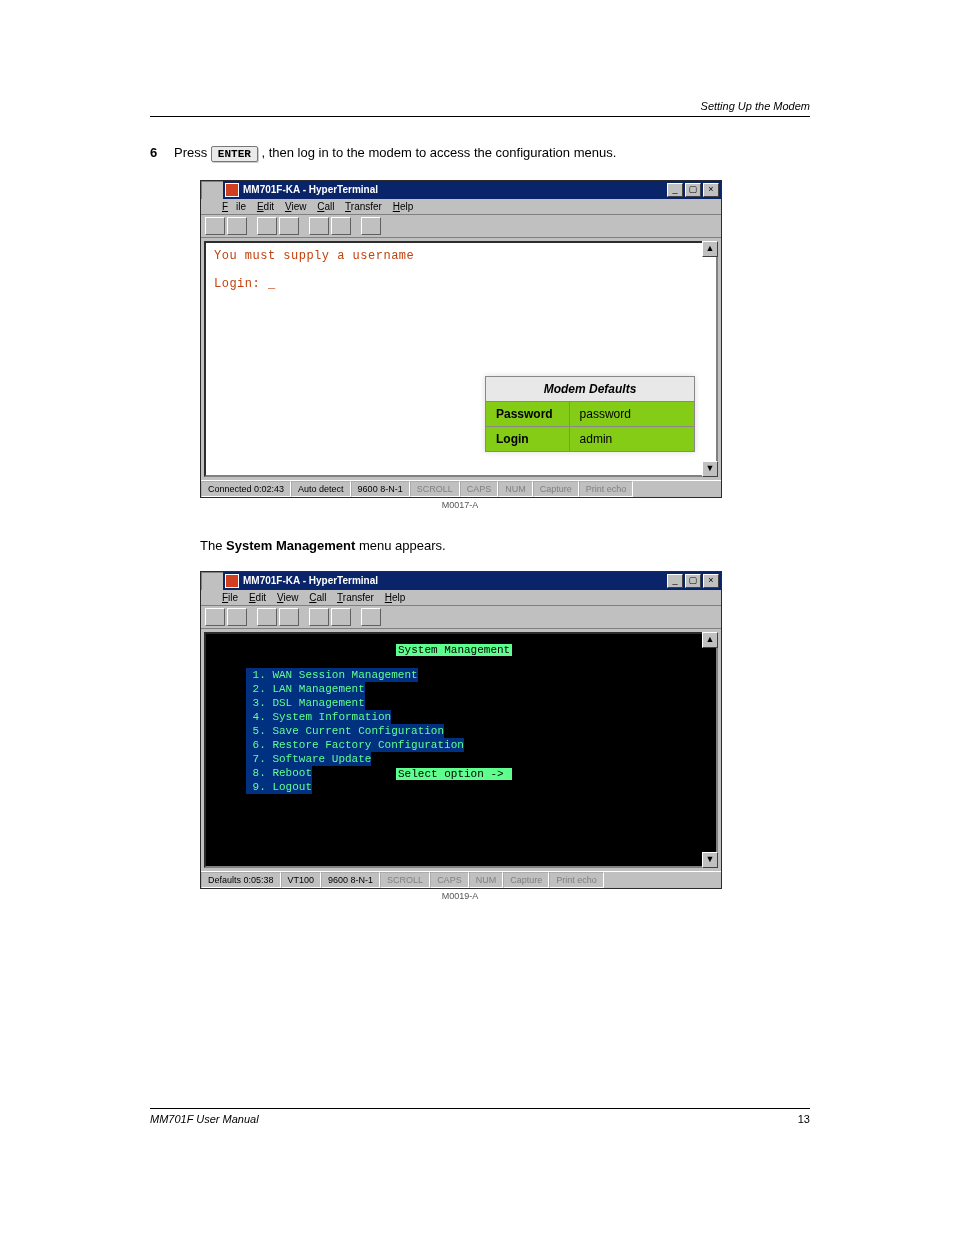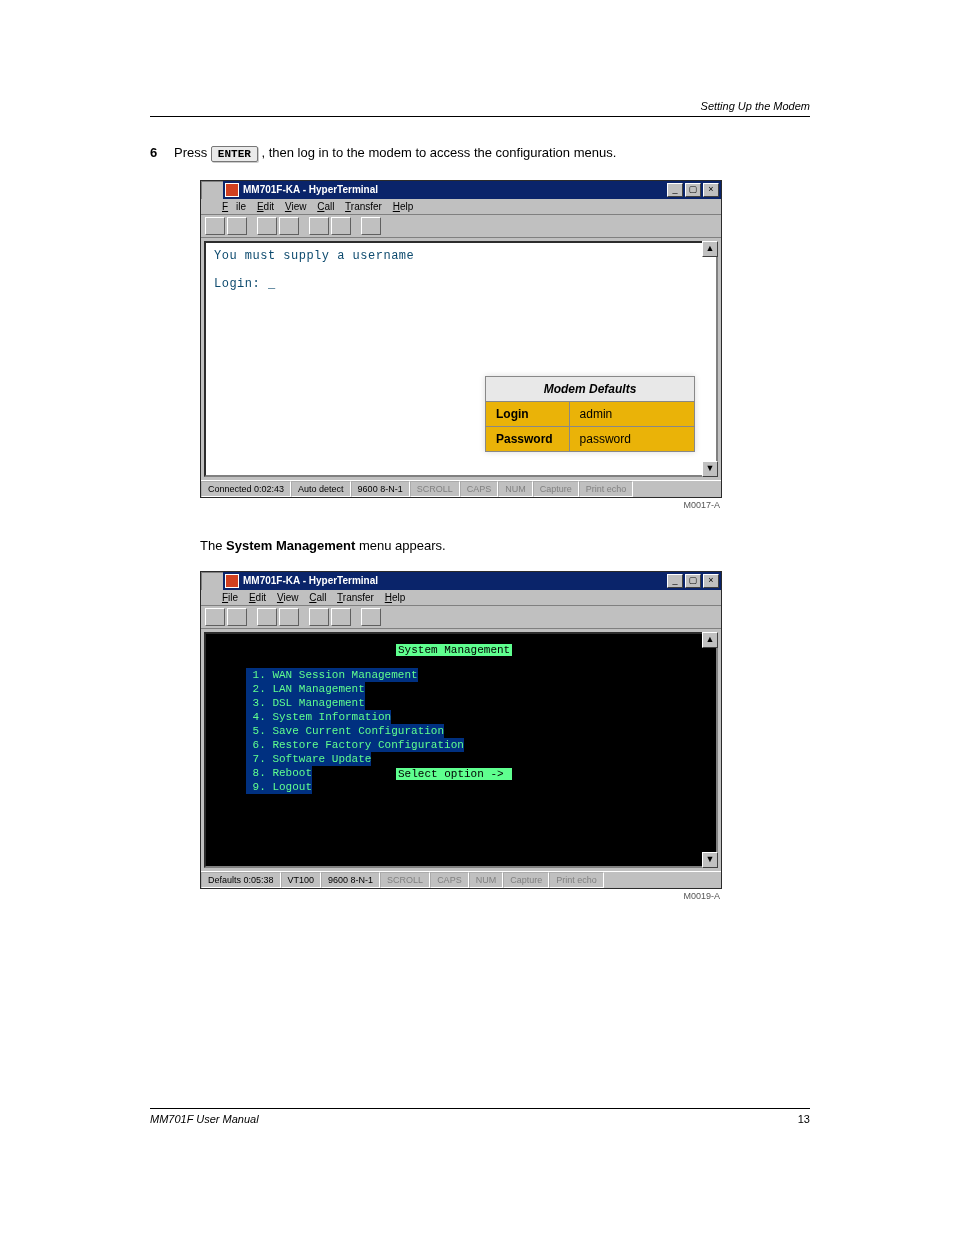--- a/index.html
+++ b/index.html
@@ -166,53 +166,53 @@
   }
   .scroll-up { top: 3px; }
   .scroll-down { bottom: 3px; }
 
   .term-text {
     font-family: "Courier New", monospace;
     font-size: 12px;
     letter-spacing: 0.5px;
     white-space: pre;
     padding: 6px 8px;
-    color: #0c4a6e;
+    color: #c2410c;
   }
 
   .statusbar {
     display: flex;
     background: #c0c0c0;
     font-size: 9px;
     font-family: Tahoma, Arial, sans-serif;
     border-top: 1px solid #fff;
   }
   .status-cell {
     border: 1px inset #fff;
     padding: 2px 6px;
     background: #c0c0c0;
     white-space: nowrap;
   }
   .status-cell.dim { color: #808080; }
   .img-label {
     font-size: 9px;
     color: #555;
-    text-align: right;
+    text-align: center;
     padding: 2px 0 0 0;
     width: 520px;
     margin-left: 50px;
   }
 
   
   .defaults-table {
     position: absolute;
     right: 26px;
     top: 138px;
     width: 210px;
-    background: #eab308;
+    background: #84cc16;
     border-collapse: collapse;
     font-size: 12px;
     box-shadow: 0 0 6px rgba(0,0,0,0.15);
   }
   .defaults-table td, .defaults-table th {
     border: 1px solid #888;
     padding: 5px 10px;
   }
   .defaults-table th {
     background: #e8e8e8;
@@ -325,26 +325,26 @@
         </div>
         <div class="scroll-btn scroll-up">▲</div>
         <div class="scroll-btn scroll-down">▼</div>
 
         <table class="defaults-table">
           <tbody>
               <tr>
                 <th colspan="2">Modem Defaults</th>
               </tr>
           <tr>
+            <td class="left-col">Password</td>
+            <td>password</td>
+          </tr>
+          <tr>
             <td class="left-col">Login</td>
             <td>admin</td>
-          </tr>
-          <tr>
-            <td class="left-col">Password</td>
-            <td>password</td>
           </tr>
         </tbody>
           </table>
       </div>
       <div class="statusbar">
         <div class="status-cell">Connected 0:02:43</div>
         <div class="status-cell">Auto detect</div>
         <div class="status-cell">9600 8-N-1</div>
         <div class="status-cell dim">SCROLL</div>
         <div class="status-cell dim">CAPS</div>

